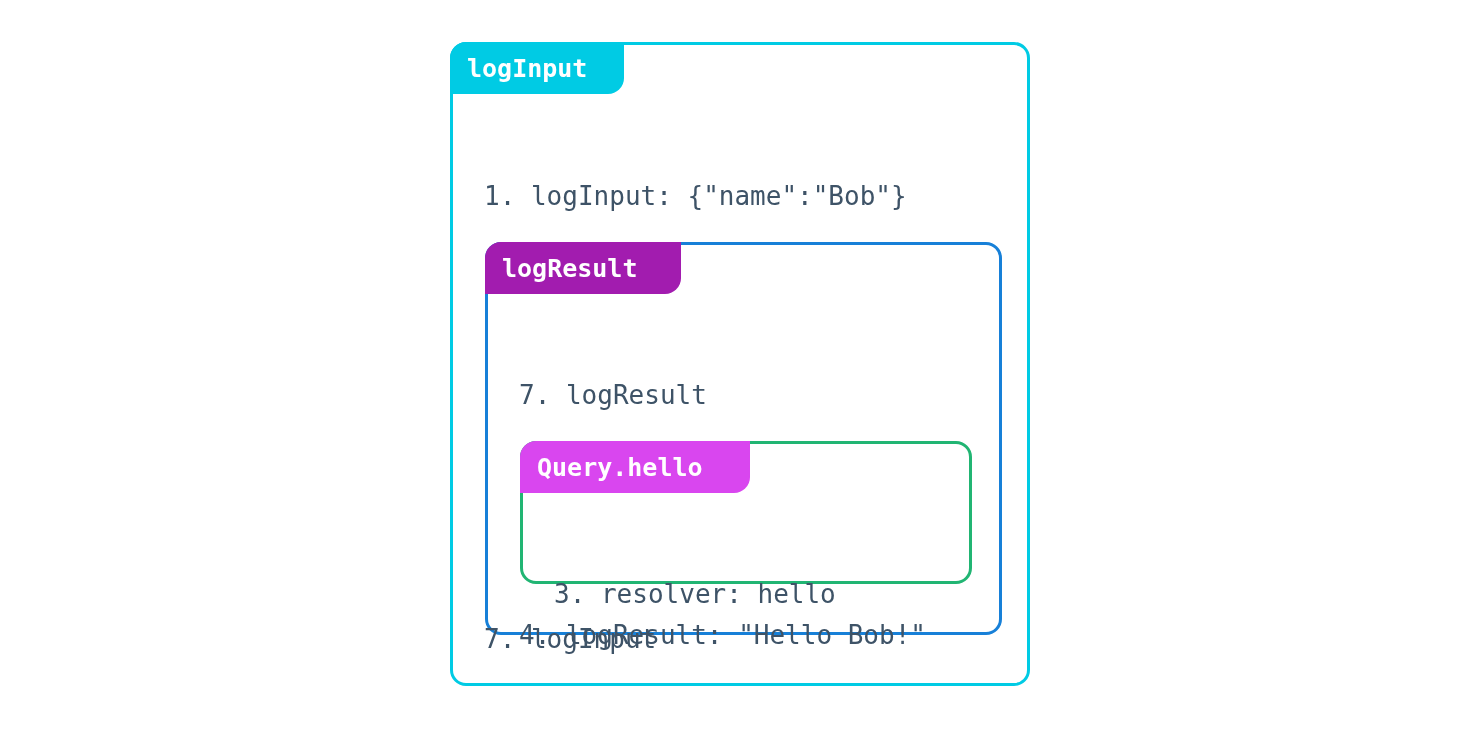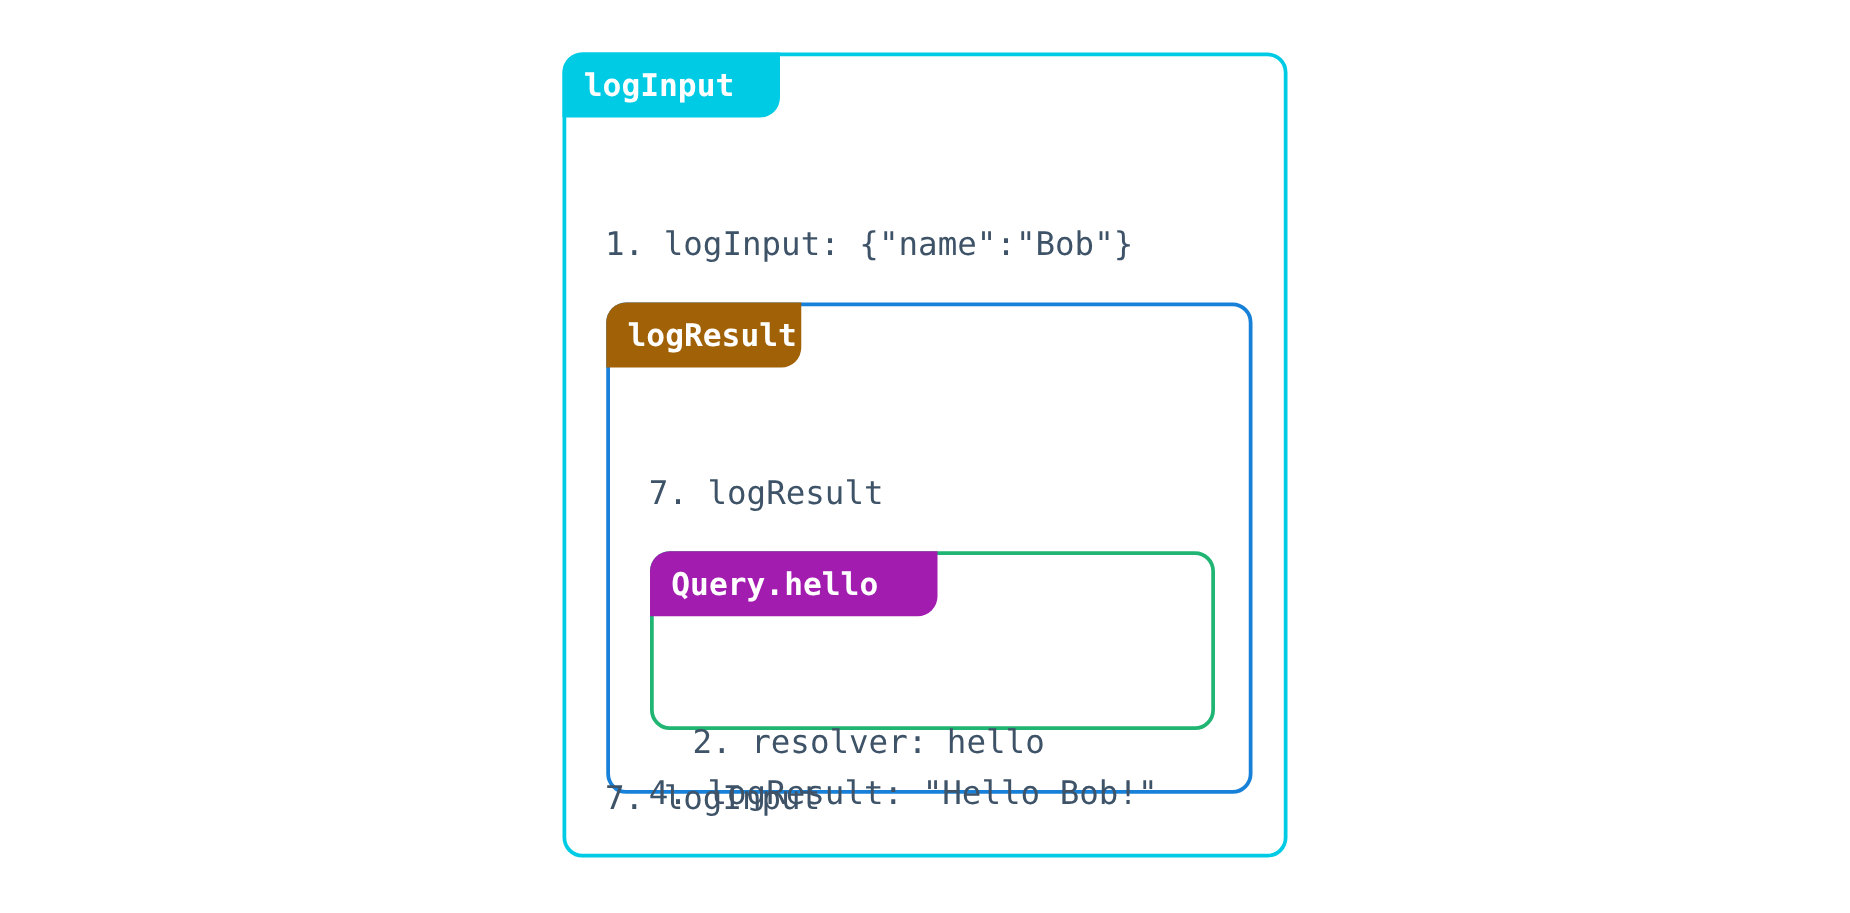--- a/index.html
+++ b/index.html
@@ -81,37 +81,37 @@
 
   
   #box-logresult {
     left: 32px;
     top: 148px;
     width: 517px;
     height: 393px;
     border-color: #1780d8;
   }
   #tab-logresult {
-    background: #a16207;
-    width: 156px;
+    background: #a21caf;
+    width: 196px;
   }
 
   #line-2 { left: 31px; top: 88px; }
   #line-4 { left: 31px; top: 328px; }
 
   
   #box-queryhello {
     left: 32px;
     top: 147px;
     width: 452px;
     height: 143px;
     border-color: #21b573;
   }
   #tab-queryhello {
-    background: #a21caf;
+    background: #d946ef;
     width: 230px;
   }
 
   #line-3 { left: 31px; top: 88px; }
 
   
   #line-5 { left: 31px; top: 532px; }
 </style>
 </head>
 <body>
@@ -130,21 +130,21 @@
 
       <div class="box-body">
 
         <div class="trace-line" id="line-2">7. logResult</div>
 
         <div class="trace-box" id="box-queryhello">
 
           <div class="box-tab" id="tab-queryhello">Query.hello</div>
 
           <div class="box-body">
-            <div class="trace-line" id="line-3">2. resolver: hello</div>
+            <div class="trace-line" id="line-3">3. resolver: hello</div>
           </div>
 
         </div>
 
         <div class="trace-line" id="line-4">4. logResult: "Hello Bob!"</div>
 
       </div>
 
     </div>
 

